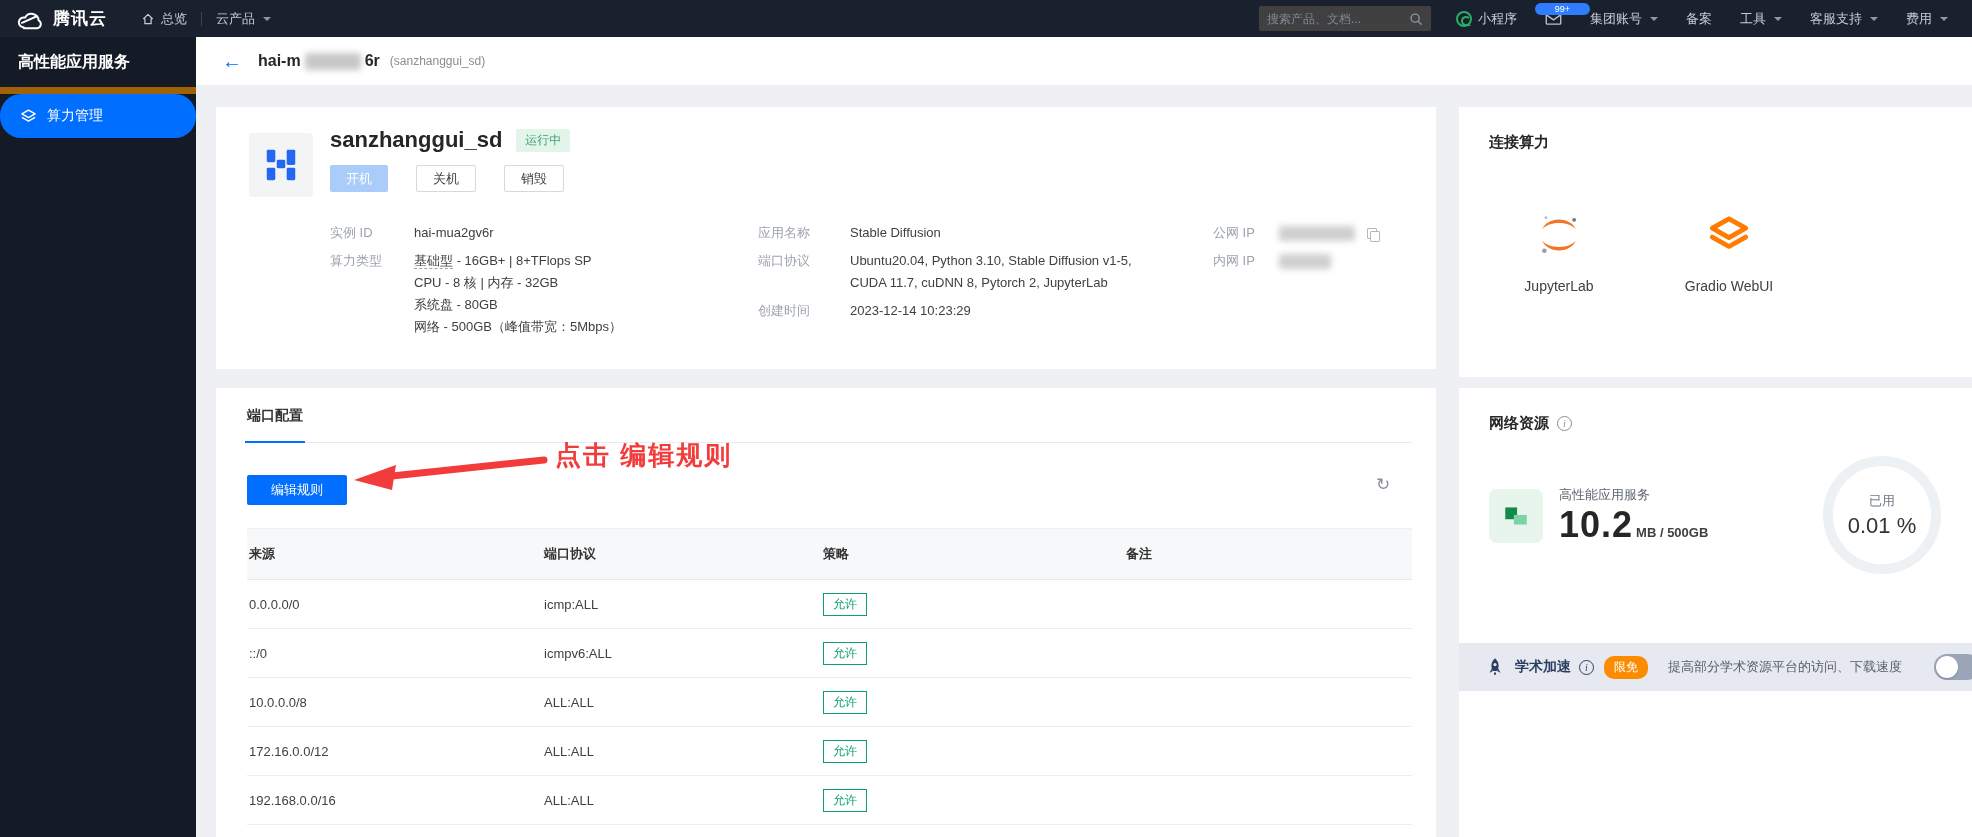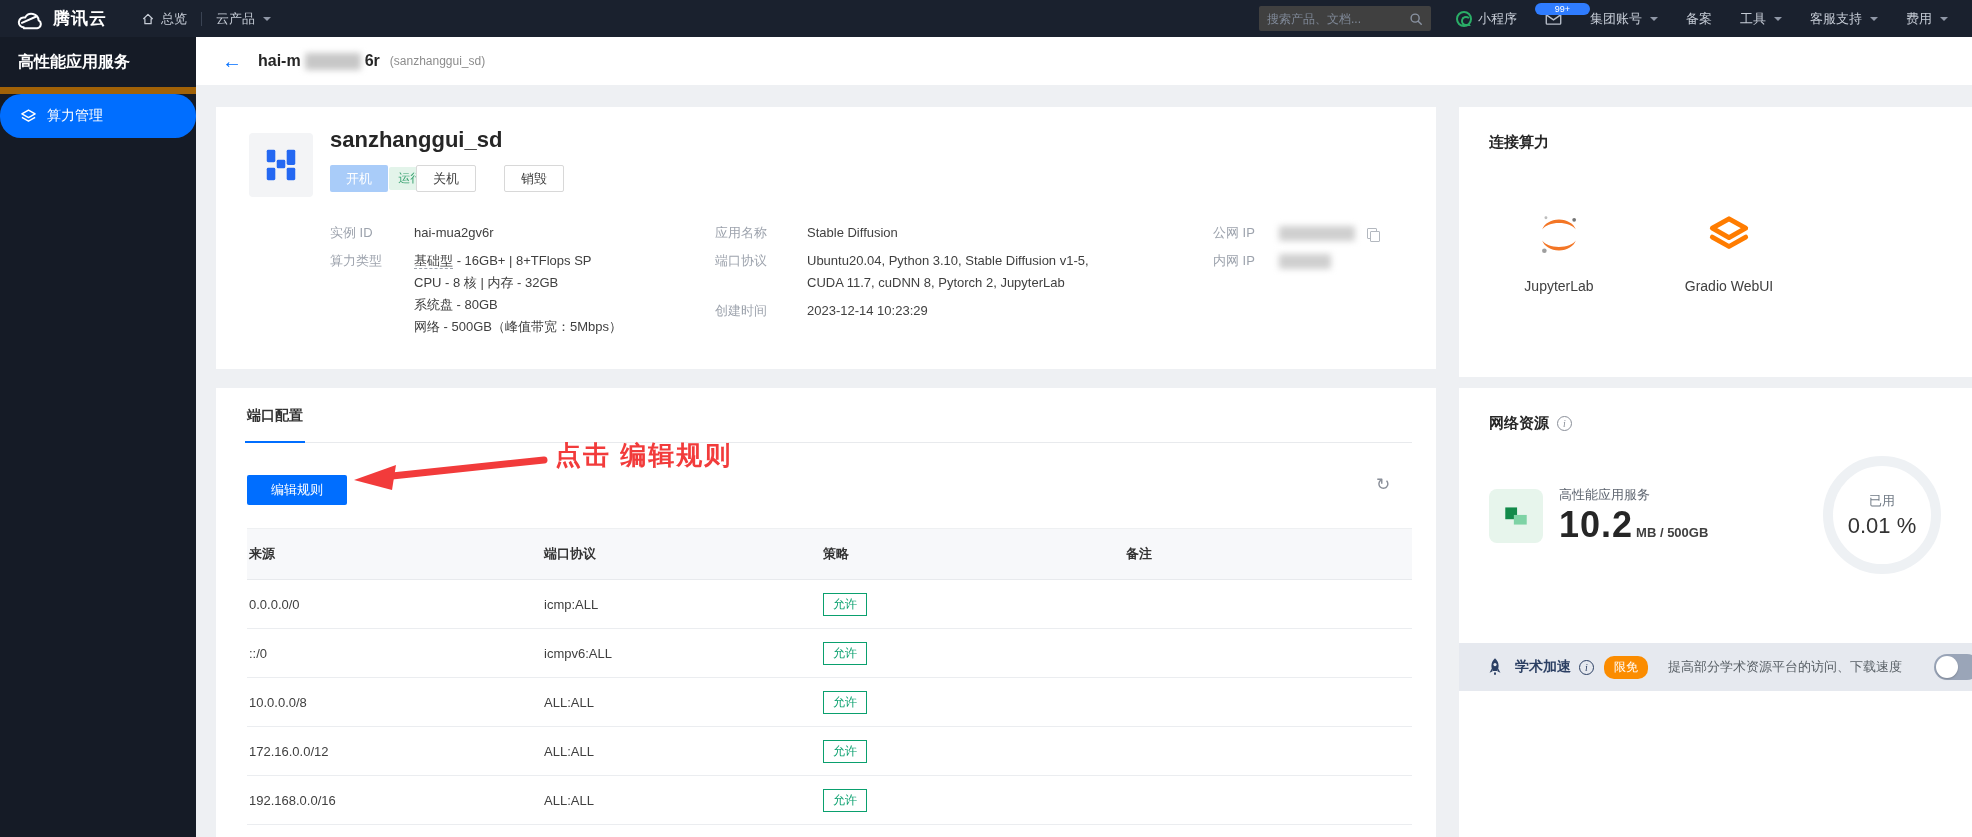--- a/index.html
+++ b/index.html
@@ -46,35 +46,35 @@
 
   .card { position:absolute; background:#fff; }
   #card-instance { left:20px; top:70px;  width:1220px; height:262px; }
   #card-ports    { left:20px; top:351px; width:1220px; height:620px; }
   #card-connect  { left:1263px; top:70px;  width:513px; height:270px; }
   #card-network  { left:1263px; top:351px; width:513px; height:449px; }
 
   
   .inst-logo { position:absolute; left:33px; top:26px; width:64px; height:64px; background:#f3f4f6;
                border-radius:4px; display:flex; align-items:center; justify-content:center; }
-  .inst-head { position:absolute; left:114px; top:20px; display:flex; align-items:center; gap:14px;flex-direction:column; }
+  .inst-head { position:absolute; left:114px; top:20px; display:flex; align-items:center; gap:14px; }
   .inst-title { font-size:22px; font-weight:bold; color:#262626; }
   .badge-running { background:#e3f4ea; color:#3aa372; font-size:12px; padding:3px 9px; border-radius:2px; }
   .inst-actions { position:absolute; left:114px; top:58px; display:flex; gap:28px; }
   .btn { height:27px; padding:0 16px; font-size:13px; display:flex; align-items:center;
          justify-content:center; border-radius:2px; font-family:inherit; }
   .btn-primary-dim { background:#a9ccf9; color:#fff; border:none; }
   .btn-plain { background:#fff; border:1px solid #d8d8d8; color:#404040; cursor:pointer; }
 
   .dg { position:absolute; top:115px; font-size:13px; }
   .dg .row { display:flex; margin-bottom:6px; line-height:22px; }
   .dg .lab { color:#9da3ad; flex-shrink:0; }
   .dg .val { color:#404040; }
   #dg1 { left:114px; } #dg1 .lab { width:84px; }
-  #dg2 { left:499px; } #dg2 .lab { width:92px; }
+  #dg2 { left:499px; } #dg2 .lab { width:92px;margin-left:43px; }
   #dg3 { left:997px; } #dg3 .lab { width:66px; }
   .dashed { border-bottom:1px dashed #9da3ad; cursor:help; }
   .ip-blur { display:inline-block; width:76px; height:15px; background:#cfcfcf; filter:blur(3px);
              border-radius:2px; vertical-align:middle; }
   .ip-blur.small { width:52px; }
   .copy-ic { display:inline-block; width:11px; height:12px; position:relative; margin-left:8px;
              vertical-align:middle; cursor:pointer; }
   .copy-ic::before, .copy-ic::after { content:""; position:absolute; border:1px solid #b3b8bf;
              border-radius:1px; width:8px; height:9px; background:#fff; }
   .copy-ic::before { left:0; top:0; } .copy-ic::after { left:3px; top:3px; }

